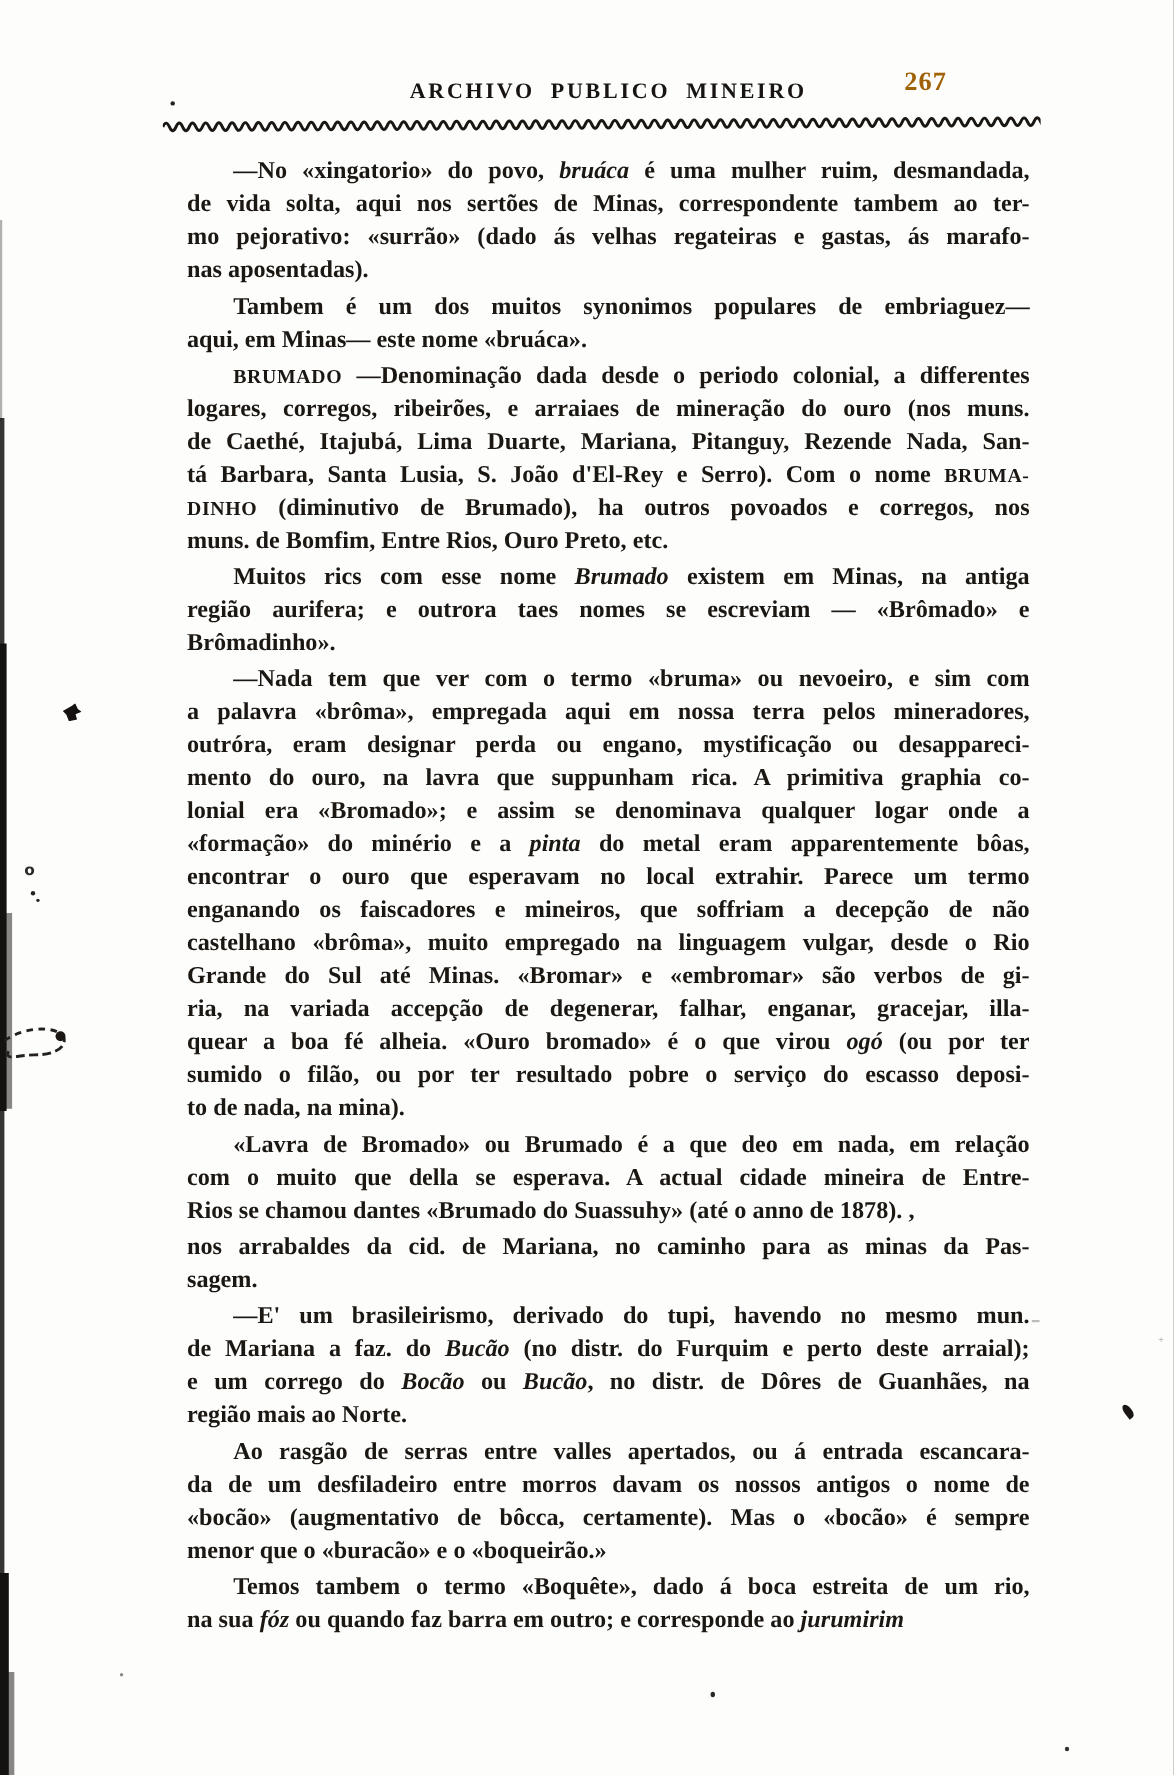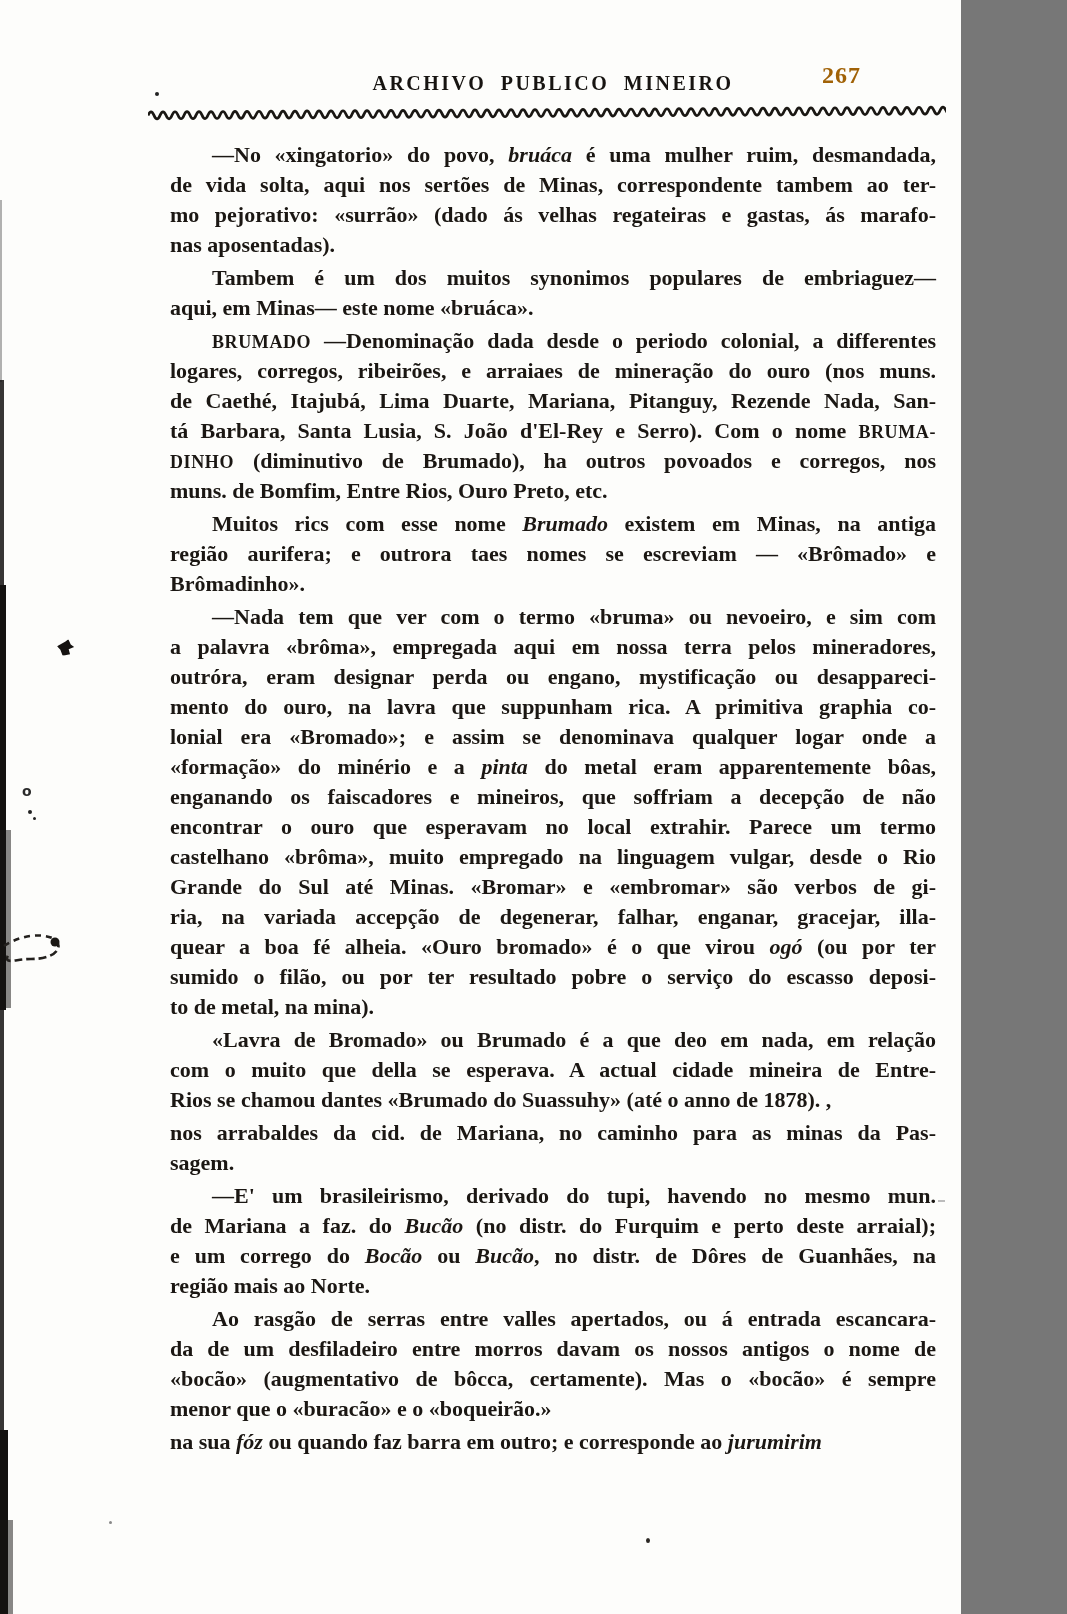--- a/index.html
+++ b/index.html
@@ -1,19 +1,19 @@
 <!DOCTYPE html>
 <html><head>
 <meta charset="utf-8">
 <style>
   html,body{margin:0;padding:0;}
   body{background:#777;}
   #page{
     position:relative;
-    width:961px;height:1614px;
+    width:1067px;height:1614px;
     background:#fdfdfb;
     overflow:hidden;
     font-family:"Liberation Serif", serif;
     color:#1b1713;
   }
   
   #running-head{
     position:absolute;left:170px;top:72px;width:766px;
     text-align:center;
     font-size:20px;font-weight:bold;
@@ -118,28 +118,28 @@
         <div class="line">região aurifera; e outrora taes nomes se escreviam — «Brômado» e</div>
         <div class="line lastline">Brômadinho».</div>
       </div>
       <div class="para">
         <div class="line first">—Nada tem que ver com o termo «bruma» ou nevoeiro, e sim com</div>
         <div class="line">a palavra «brôma», empregada aqui em nossa terra pelos mineradores,</div>
         <div class="line">outróra, eram designar perda ou engano, mystificação ou desappareci-</div>
         <div class="line">mento do ouro, na lavra que suppunham rica. A primitiva graphia co-</div>
         <div class="line">lonial era «Bromado»; e assim se denominava qualquer logar onde a</div>
         <div class="line">«formação» do minério e a <i>pinta</i> do metal eram apparentemente bôas,</div>
+        <div class="line">encontrar o ouro que esperavam no local extrahir. Parece um termo</div>
         <div class="line">enganando os faiscadores e mineiros, que soffriam a decepção de não</div>
-        <div class="line">encontrar o ouro que esperavam no local extrahir. Parece um termo</div>
         <div class="line">castelhano «brôma», muito empregado na linguagem vulgar, desde o Rio</div>
         <div class="line">Grande do Sul até Minas. «Bromar» e «embromar» são verbos de gi-</div>
         <div class="line">ria, na variada accepção de degenerar, falhar, enganar, gracejar, illa-</div>
         <div class="line">quear a boa fé alheia. «Ouro bromado» é o que virou <i>ogó</i> (ou por ter</div>
         <div class="line">sumido o filão, ou por ter resultado pobre o serviço do escasso deposi-</div>
-        <div class="line lastline">to de metal, na mina).</div>
+        <div class="line lastline">to de nada, na mina).</div>
       </div>
       <div class="para">
         <div class="line first">«Lavra de Bromado» ou Brumado é a que deo em nada, em relação</div>
         <div class="line">com o muito que della se esperava. A actual cidade mineira de Entre-</div>
         <div class="line lastline">Rios se chamou dantes «Brumado do Suassuhy» (até o anno de 1878). ,</div>
       </div>
       <div class="para">
         <div class="line">nos arrabaldes da cid. de Mariana, no caminho para as minas da Pas-</div>
         <div class="line lastline">sagem.</div>
       </div>
@@ -149,20 +149,21 @@
         <div class="line">e um corrego do <i>Bocão</i> ou <i>Bucão</i>, no distr. de Dôres de Guanhães, na</div>
         <div class="line lastline">região mais ao Norte.</div>
       </div>
       <div class="para">
         <div class="line first">Ao rasgão de serras entre valles apertados, ou á entrada escancara-</div>
         <div class="line">da de um desfiladeiro entre morros davam os nossos antigos o nome de</div>
         <div class="line">«bocão» (augmentativo de bôcca, certamente). Mas o «bocão» é sempre</div>
         <div class="line lastline">menor que o «buracão» e o «boqueirão.»</div>
       </div>
       <div class="para">
+        <div class="line first">Temos tambem o termo «Boquête», dado á boca estreita de um rio,</div>
         <div class="line lastline">na sua <i>fóz</i> ou quando faz barra em outro; e corresponde ao <i>jurumirim</i></div>
       </div>
     </div>
 
   <div class="artifact bar" id="edge-a"></div>
   <div class="artifact bar" id="edge-b"></div>
   <div class="artifact bar" id="edge-c"></div>
   <div class="artifact bar" id="edge-c2"></div>
   <div class="artifact bar" id="edge-d"></div>
   <div class="artifact bar" id="edge-e"></div>

